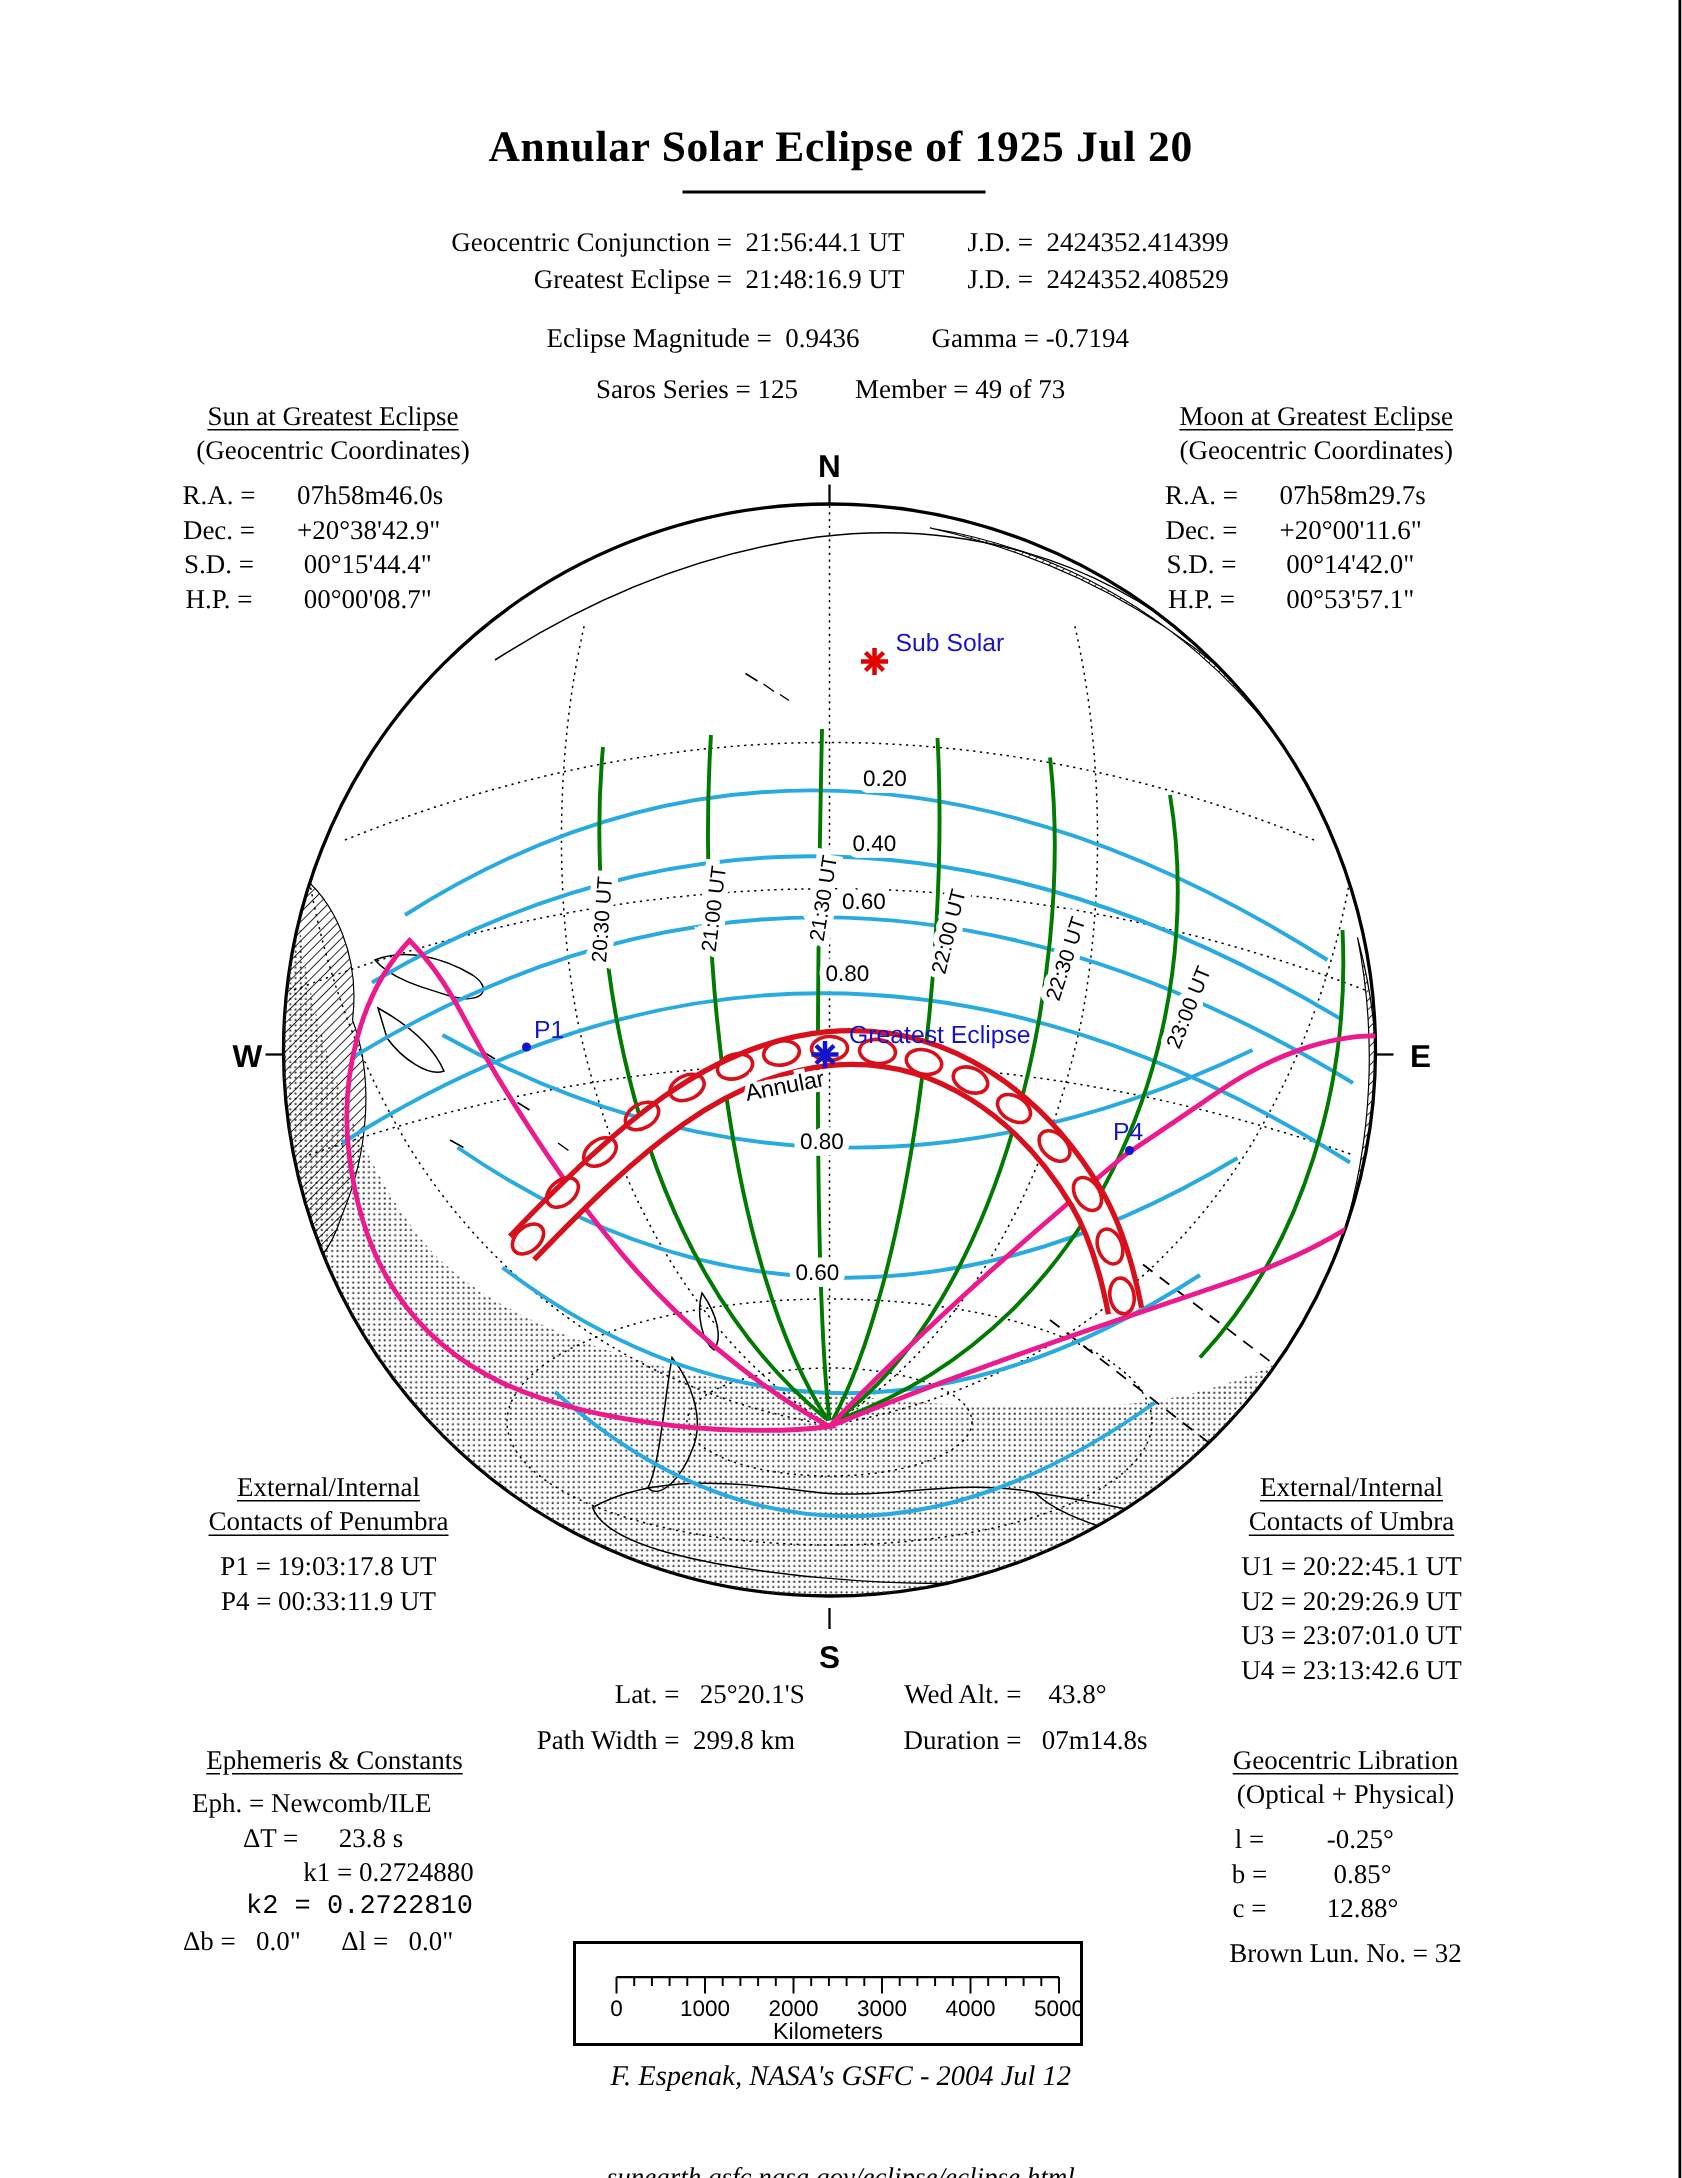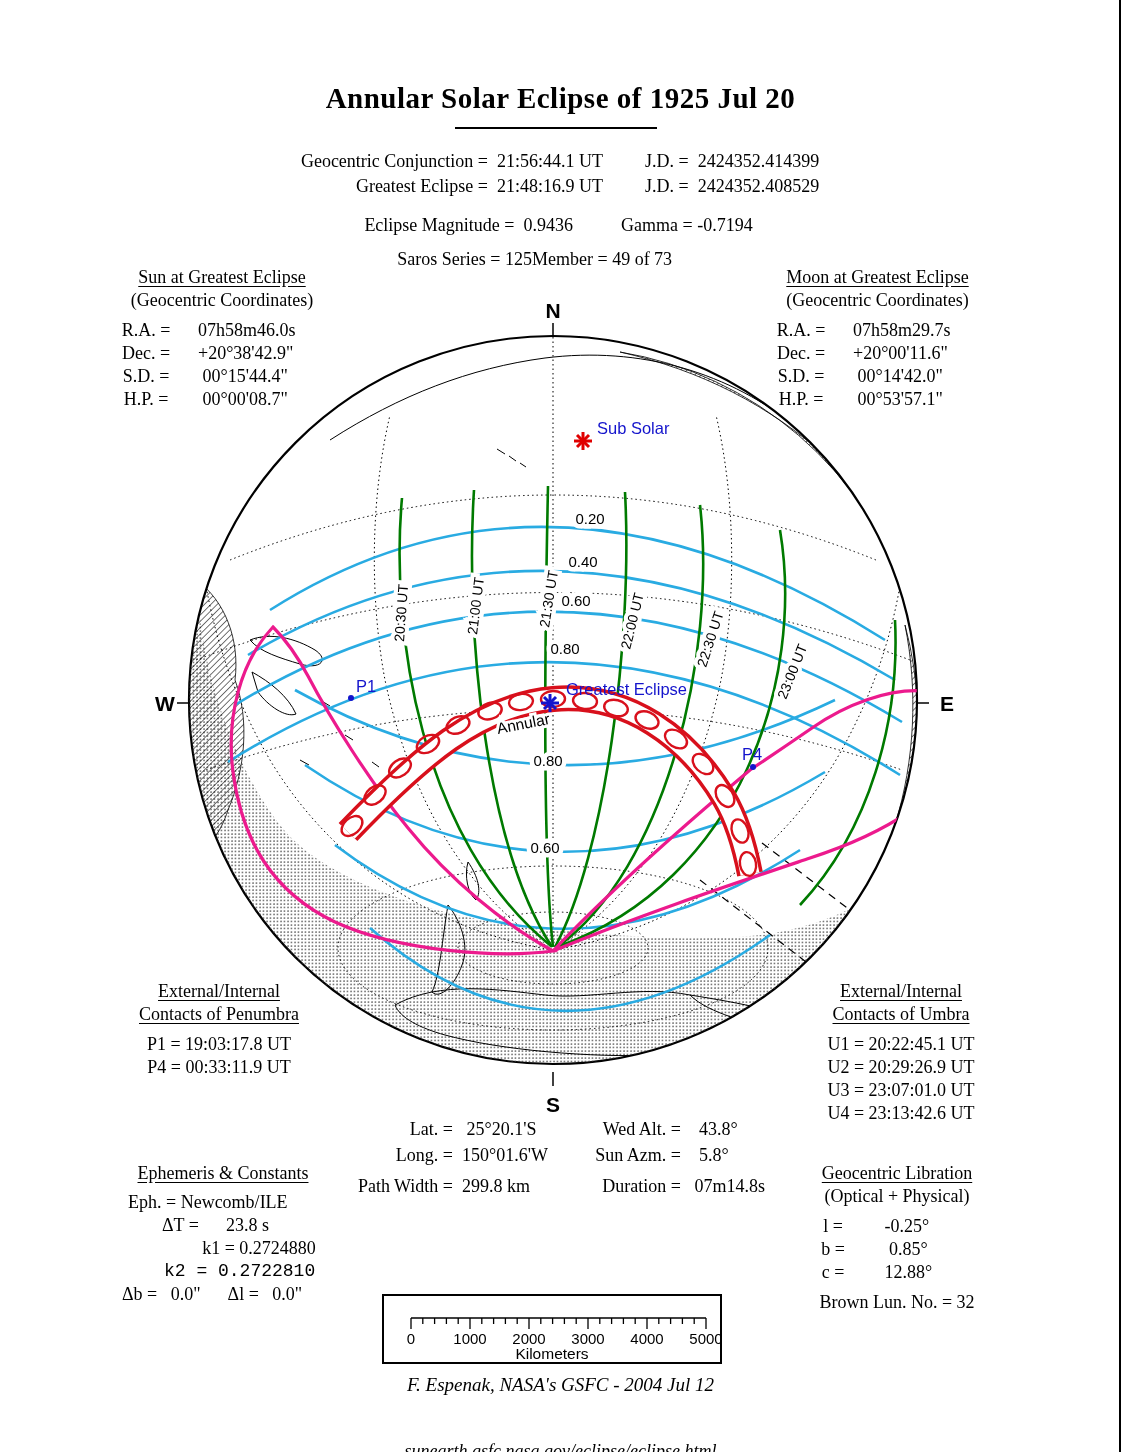--- a/index.html
+++ b/index.html
@@ -204,21 +204,21 @@
 <div class="abs hrow" style="top:151px;z-index:2;">
   <span class="hl" style="width:603px">Geocentric Conjunction =  21:56:44.1 UT</span><span class="hr" style="margin-left:42px">J.D. =  2424352.414399</span>
 </div>
 <div class="abs hrow" style="top:176px;z-index:2;">
   <span class="hl" style="width:603px">Greatest Eclipse =  21:48:16.9 UT</span><span class="hr" style="margin-left:42px">J.D. =  2424352.408529</span>
 </div>
 <div class="abs hrow" style="top:215px;z-index:2;">
   <span class="hl" style="width:573px">Eclipse Magnitude =  0.9436</span><span class="hr" style="margin-left:48px">Gamma = -0.7194</span>
 </div>
 <div class="abs hrow" style="top:249px;z-index:2;">
-  <span class="hl" style="width:532px">Saros Series = 125</span><span class="hr" style="">Member = 49 of 73</span>
+  <span class="hl" style="width:532px">Saros Series = 125</span><span class="hr" style="margin-left:38px">Member = 49 of 73</span>
 </div>
 
 <div class="abs blk center" id="sun-block" style="left:100px;top:266px;width:244px;z-index:2;">
   <div class="t u">Sun at Greatest Eclipse</div>
   <div class="t">(Geocentric Coordinates)</div>
   <div class="pairs">
     <span class="lab">R.A. =</span>
       <span class="val">07h58m46.0s</span>
     <span class="lab">Dec. =</span>
       <span class="val">+20°38'42.9"</span>
@@ -259,26 +259,20 @@
   <div>U3 = 23:07:01.0 UT</div>
   <div>U4 = 23:13:42.6 UT</div>
 </div>
 
 <div class="abs blk" id="local" style="left:331px;top:1112px;width:460px;z-index:2;">
   <div class="lrow" style="margin-top:6px;">
     <span class="lab">Lat. =</span>
       <span class="val"> 25°20.1'S</span>
     <span class="lab">Wed Alt. =</span>
       <span class="val">  43.8°</span>
-  </div>
-  <div class="lrow">
-    <span class="lab">Long. =</span>
-      <span class="val">150°01.6'W</span>
-    <span class="lab">Sun Azm. =</span>
-      <span class="val">  5.8°</span>
   </div>
   <div class="lrow" style="margin-top:8px;">
     <span class="lab">Path Width =</span>
       <span class="val">299.8 km</span>
     <span class="lab">Duration =</span>
       <span class="val"> 07m14.8s</span>
   </div>
 </div>
 
 <div class="abs blk" id="eph" style="left:92px;top:1162px;width:262px;z-index:2;">

